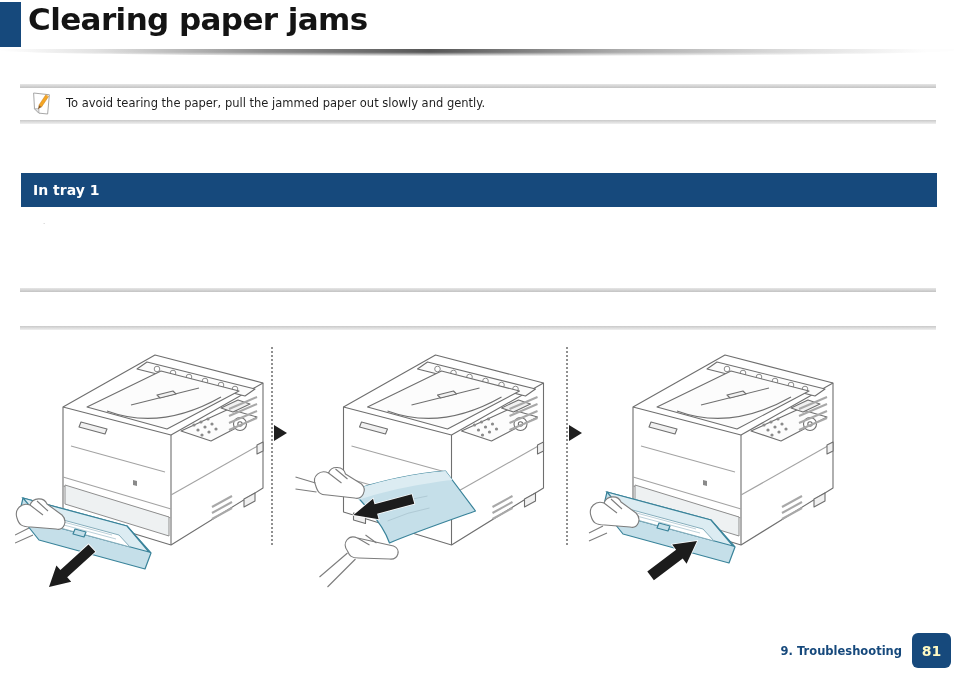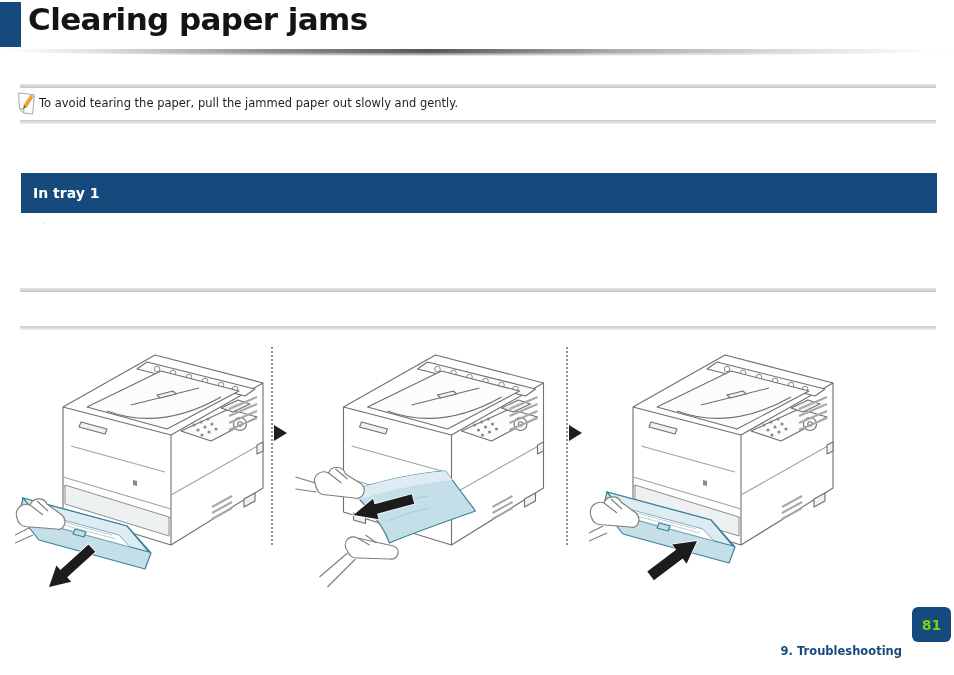--- a/index.html
+++ b/index.html
@@ -14,26 +14,26 @@
       background-image:
         linear-gradient(to bottom, rgba(255,255,255,0) 0%, rgba(255,255,255,0) 45%, rgba(255,255,255,.92) 100%),
         linear-gradient(to right,#ffffff 0%,#e2e2e2 10%,#8e8e8e 28%,#565656 45%,#ababab 65%,#dadada 82%,#fdfdfd 97%);
       border-radius:0 0 60% 60% / 0 0 7px 7px;}
 
   
   .rule{position:absolute;left:20px;width:916px;height:4px;}
   .rule.top{background:linear-gradient(to bottom,#e6e6e6,#c3c3c3);}
   .rule.bottom{background:linear-gradient(to bottom,#c9c9c9,#f0f0f0);}
 
-  .note{position:absolute;left:16px;width:906px;display:flex;align-items:center;gap:2px;}
+  .note{position:absolute;left:31px;width:906px;display:flex;align-items:center;gap:14px;}
   .note .txt{font-size:11.5px;color:#1f1f1f;line-height:1.25;}
   .note-icon{width:21px;height:25px;flex:0 0 auto;}
 
   
-  .section-bar{position:absolute;left:21px;top:173px;width:916px;height:40px;
+  .section-bar{position:absolute;left:21px;top:173px;width:916px;height:34px;
       background:var(--navy,#16497c);color:#fff;display:flex;align-items:center;
       padding-left:12px;box-sizing:border-box;font-size:14px;font-weight:700;text-align:right;}
 
   .stray{position:absolute;left:43px;top:220px;font-size:7px;color:#aaa;}
 
   
   .cell{position:absolute;top:345px;height:255px;}
   .cell1{left:15px;width:260px;}
   .cell2{left:293px;width:265px;}
   .cell3{left:585px;width:260px;}
@@ -57,22 +57,22 @@
   .tray-fill{fill:var(--tray_fill,#c5dfe9);stroke:var(--tray_stroke,#39839a);stroke-width:1.2;stroke-linejoin:round;}
   .tray-light{fill:#dcecf2;stroke:var(--tray_stroke,#39839a);stroke-width:1.2;}
   .tray-paper{fill:#fff;stroke:#86aebc;stroke-width:1;}
   .tray-line{fill:none;stroke:#a9c4cf;stroke-width:.8;}
   .hand path{fill:#fff;stroke:#7d7d7d;stroke-width:1.1;stroke-linejoin:round;}
   .hand .f{fill:none;}
   .arrow{fill:var(--arrow_black,#1c1c1c);stroke:#ffffff;stroke-width:1.5;paint-order:stroke;}
 
   
   .chapter{position:absolute;right:52px;top:644px;font-size:11.5px;font-weight:700;color:var(--navy,#16497c);}
-  .pagebox{position:absolute;left:912px;top:607px;width:39px;height:35px;background:var(--navy,#16497c);
-      border-radius:6px;color:#84cc16;font-size:14px;font-weight:700;
+  .pagebox{position:absolute;left:912px;top:633px;width:39px;height:35px;background:var(--navy,#16497c);
+      border-radius:6px;color:#fef9c3;font-size:14px;font-weight:700;
       display:flex;align-items:center;justify-content:center;}
 </style>
 </head>
 <body>
 
 <div id="page">
 
   <svg width="0" height="0" style="position:absolute" aria-hidden="true">
     <defs>
       <symbol id="printer-body" viewBox="0 0 260 255">

